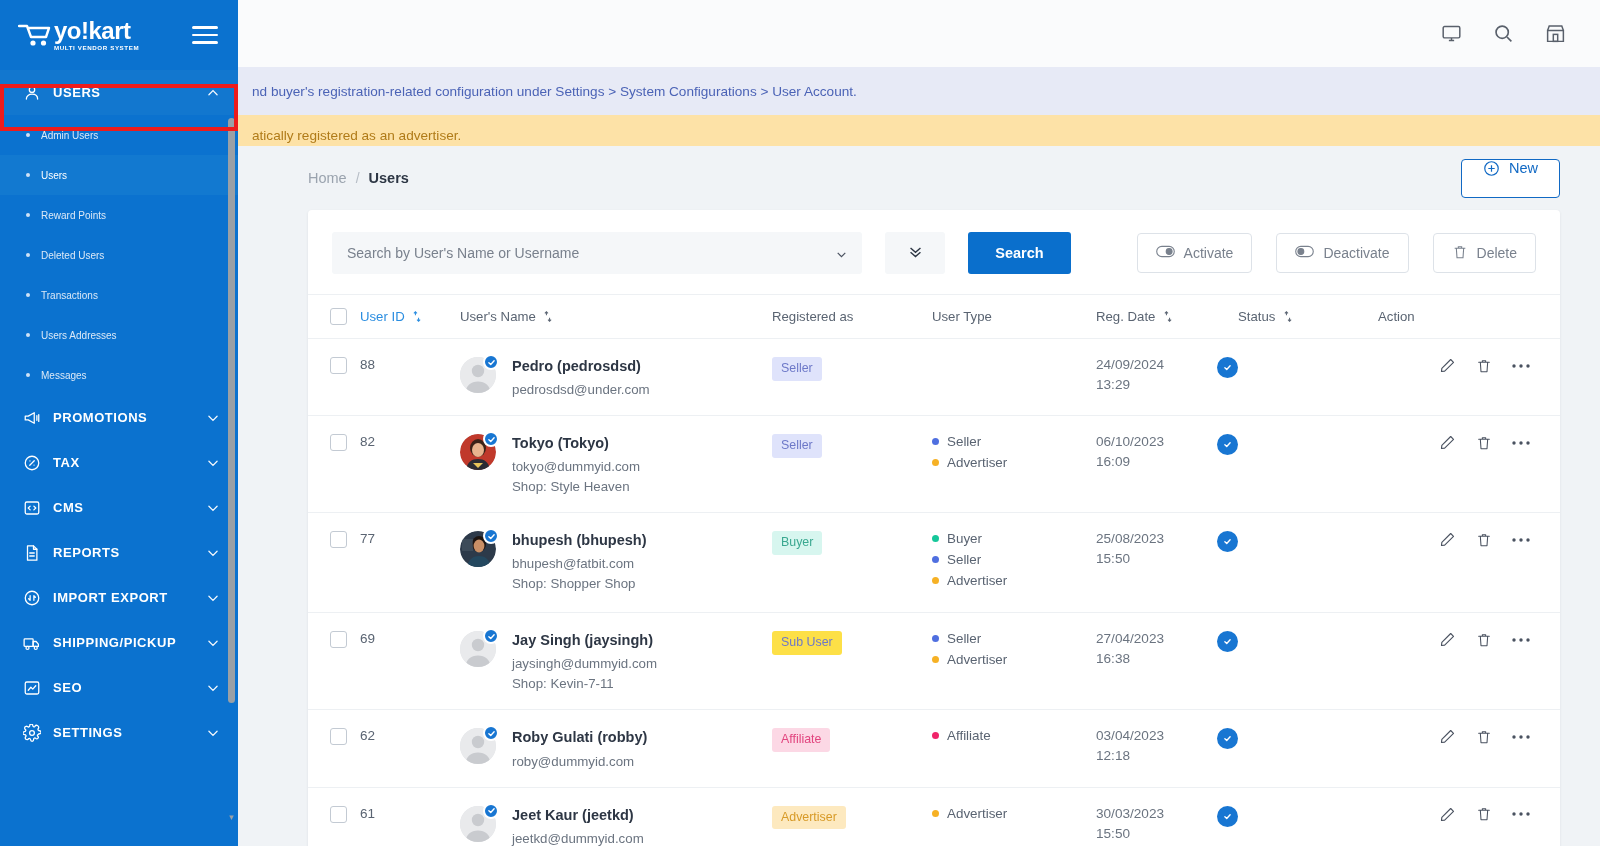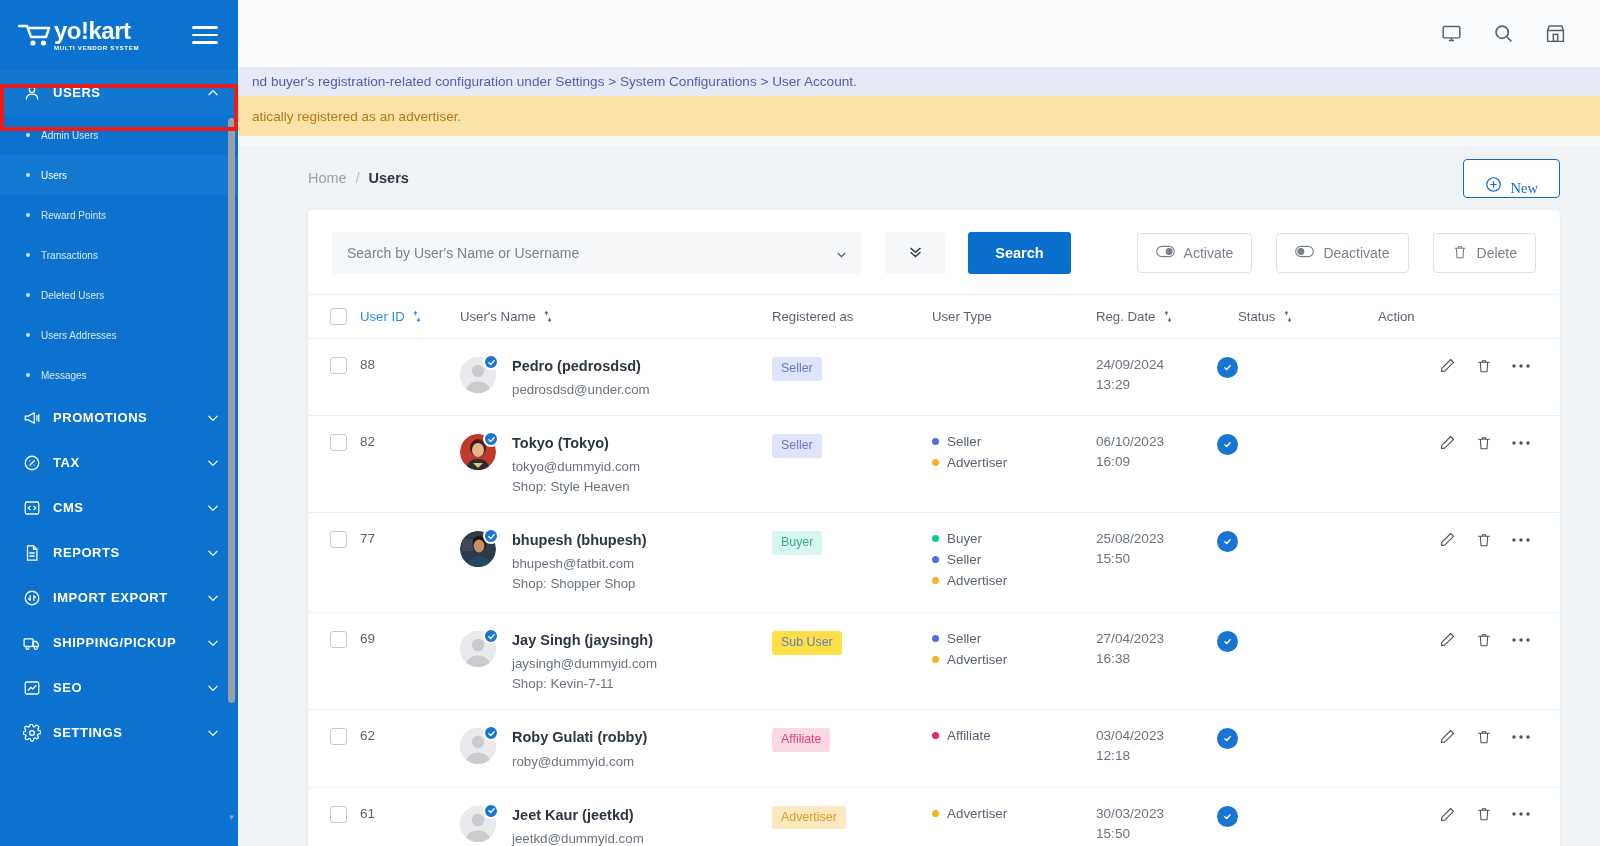--- a/index.html
+++ b/index.html
@@ -60,35 +60,35 @@
     position:absolute; left:238px; top:0; right:0; height:67px;
     background:#fafbfc; display:flex; align-items:center; justify-content:flex-end;
     padding-right:34px; gap:30px; z-index:10;
   }
   .tb-icon { width:22px; height:22px; color:#59606b; cursor:pointer; display:flex; align-items:center; justify-content:center; }
 
   
   .banners { position:absolute; left:0; top:22px; width:1600px; z-index:5; }
   .banner { display:flex; align-items:center; padding-left:252px; padding-right:20px; font-size:13.6px; }
   .banner-info { height:45px; background:#fafbfc; color:#4b5563; }
-  .banner-lav  { height:29px; background:#e7eaf6; color:#4b63b6; }
+  .banner-lav  { height:48px; background:#e7eaf6; color:#4b63b6; }
   .banner-amber{ height:40px; background:#fde2a7; color:#b07b18; }
   .warn-tri { display:inline-block; margin-left:7px; vertical-align:-2px; }
 
   
   .page { position:absolute; left:238px; top:146px; right:0; bottom:0; background:#f0f3f6; z-index:8; }
 
   .crumbbar { display:flex; align-items:center; height:64px; padding:0 40px 0 70px; }
   .crumb { font-size:14.5px; color:#9aa3ae; cursor:pointer; }
   .crumb-sep { font-size:14px; color:#b6bdc6; margin:0 9px; }
   .crumb-cur { font-size:14.5px; color:#2d3644; font-weight:700; }
   .btn-new {
-    margin-left:auto; display:flex; align-items:flex-end; gap:9px;
+    margin-left:auto; display:flex; align-items:flex-start; gap:9px;
     height:39px; padding:0 21px; border:1.6px solid #1169c4; border-radius:4px;
-    background:#fff; color:#1169c4; font-size:14.5px; cursor:pointer;font-family:Liberation Serif, serif;
+    background:#fff; color:#1169c4; font-size:14.5px; cursor:pointer;
   }
 
   .card { margin:0 40px 0 70px; background:#fff; border-radius:4px;
           box-shadow:0 1px 3px rgba(16,24,40,.08); overflow:hidden; height:700px; }
 
   .toolbar { display:flex; align-items:center; padding:22px 24px 20px 24px; gap:12px; }
   .search-wrap { position:relative; width:530px; }
   .search-input {
     width:100%; height:42px; background:#f5f7f9; border:none; border-radius:3px;
     padding:0 38px 0 15px; font-size:14px; color:#2d3644; font-family:inherit; outline:none;
@@ -778,25 +778,25 @@
         <div class="sb-sub selected">
           <span class="dot"></span>
           <span>Users</span>
         </div>
         <div class="sb-sub">
           <span class="dot"></span>
           <span>Reward Points</span>
         </div>
         <div class="sb-sub">
           <span class="dot"></span>
-          <span>Transactions</span>
+          <span>Deleted Users</span>
         </div>
         <div class="sb-sub">
           <span class="dot"></span>
-          <span>Deleted Users</span>
+          <span>Transactions</span>
         </div>
         <div class="sb-sub">
           <span class="dot"></span>
           <span>Users Addresses</span>
         </div>
         <div class="sb-sub">
           <span class="dot"></span>
           <span>Messages</span>
         </div>
         <div class="sb-group">

